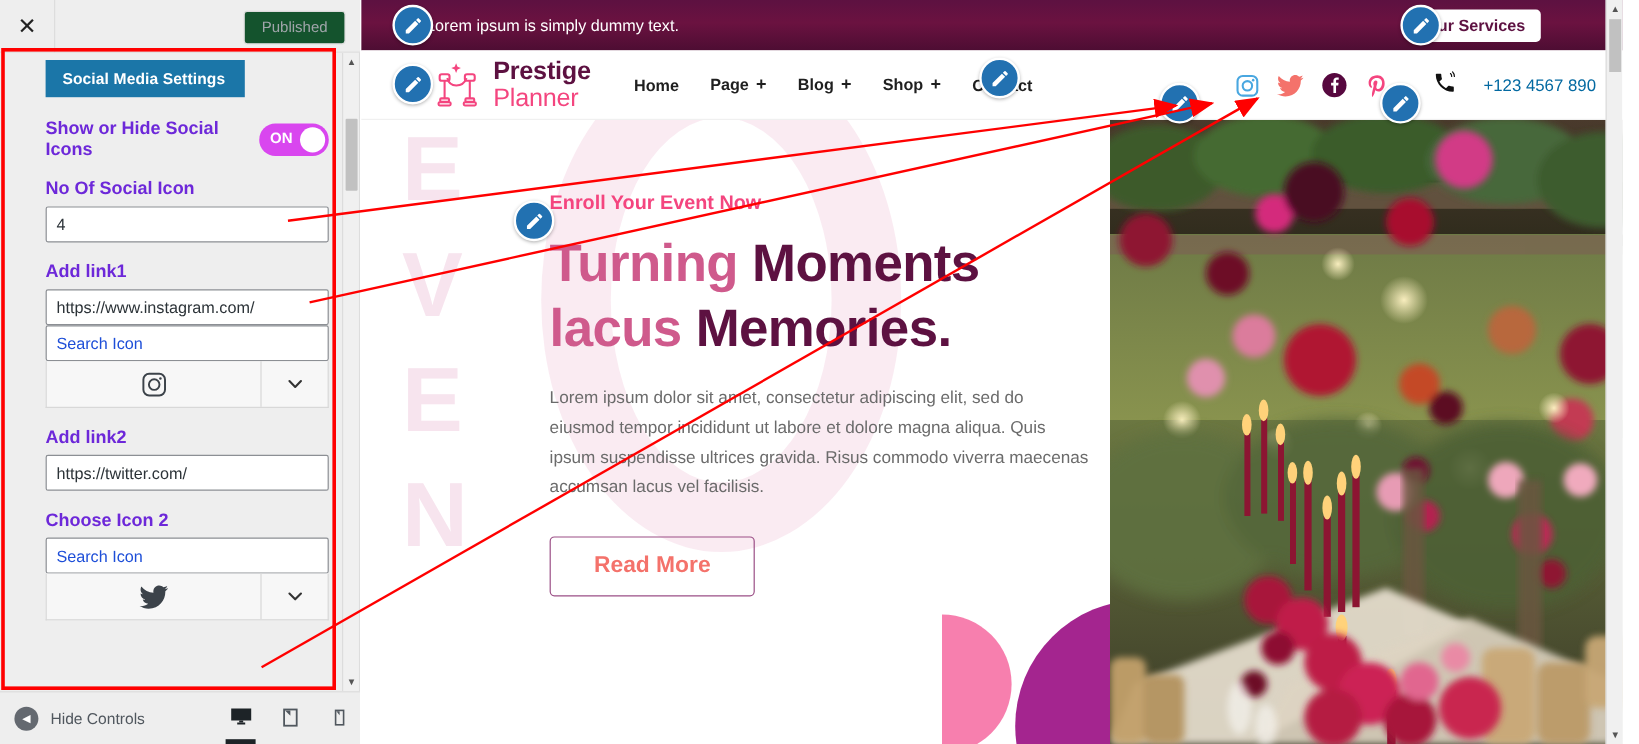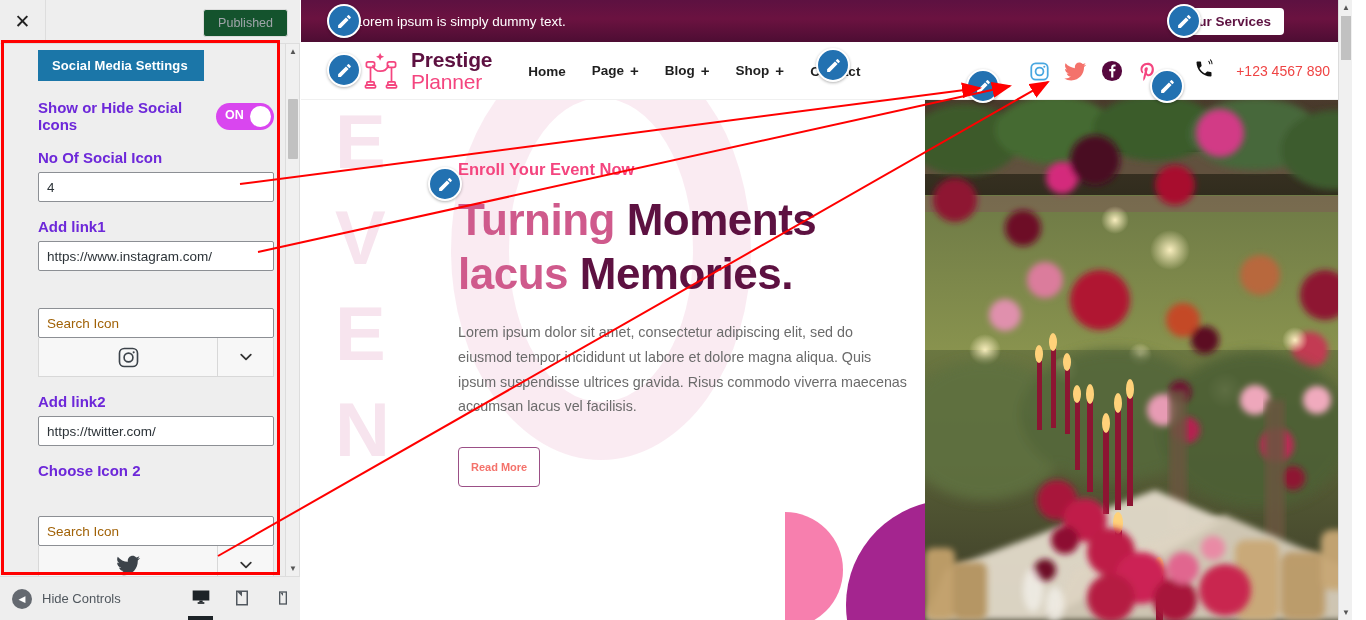--- a/index.html
+++ b/index.html
@@ -88,21 +88,21 @@
     width: 100%; height: 30px;
     background: #ffffff;
     border: 1px solid #8c8f94;
     border-radius: 2px;
     padding: 0 8px;
     font-size: 13.5px; color: #2c3338;
     font-family: "Liberation Sans", sans-serif;
     outline: none;
     display: flex; align-items: center;
   }
-  .cz-input.placeholder { color: #a16207; margin-top: 37px; }
+  .cz-input.placeholder { color: #1d4ed8; }
 
   .icon-picker {
     width: 100%;
     display: flex;
     border: 1px solid #d8d8d8;
     border-top: none;
     background: #f7f7f7;
     height: 39px;
   }
   .icon-picker .chosen {
@@ -212,21 +212,21 @@
   }
   .nav-link .plus { margin-left: 6px; font-size: 15px; font-weight: bold; }
 
   .nav-right {
     position: absolute; right: 22px; top: 0; height: 58px;
     display: flex; align-items: center;
   }
   .social-row { display: flex; align-items: center; }
   .social-row .si { margin-right: 14px; display: flex; align-items: center; cursor: pointer; }
   .phone-wrap { display: flex; align-items: center; margin-left: 22px; }
-  .phone-num { margin-left: 22px; font-size: 14px; color: #ef4444; text-align: right; }
+  .phone-num { margin-left: 22px; font-size: 14px; color: #0369a1; text-align: right; }
 
   
   .hero { position: relative; height: 520px; background: #ffffff; overflow: hidden; }
   .hero-left { position: absolute; left: 0; top: 0; width: 625px; height: 520px; overflow: hidden; }
   .watermark {
     position: absolute; left: 34px; top: -6px;
     font-size: 76px; font-weight: bold; color: #f7e4ee;
     line-height: 96px; letter-spacing: 0px;
     user-select: none;
   }
@@ -260,23 +260,23 @@
   }
   .hero-title .accent { color: #cf5a8c; }
   .hero-desc {
     margin-top: 20px;
     color: #6b6b6b; font-size: 14.3px; line-height: 1.72;
     max-width: 450px;
   }
   .read-more {
     margin-top: 28px;
     display: inline-flex; align-items: center; justify-content: center;
-    padding: 13px 12px;
+    padding: 13px 36px;
     border: 1.5px solid #9b4f86; border-radius: 4px;
-    color: #f4726b; font-weight: bold; font-size: 11px;
+    color: #f4726b; font-weight: bold; font-size: 19px;
     cursor: pointer; background: transparent;
   }
 
   .hero-photo {
     position: absolute; right: 0; top: 0;
     width: 427px; height: 520px;
     overflow: hidden;
   }
 
   

